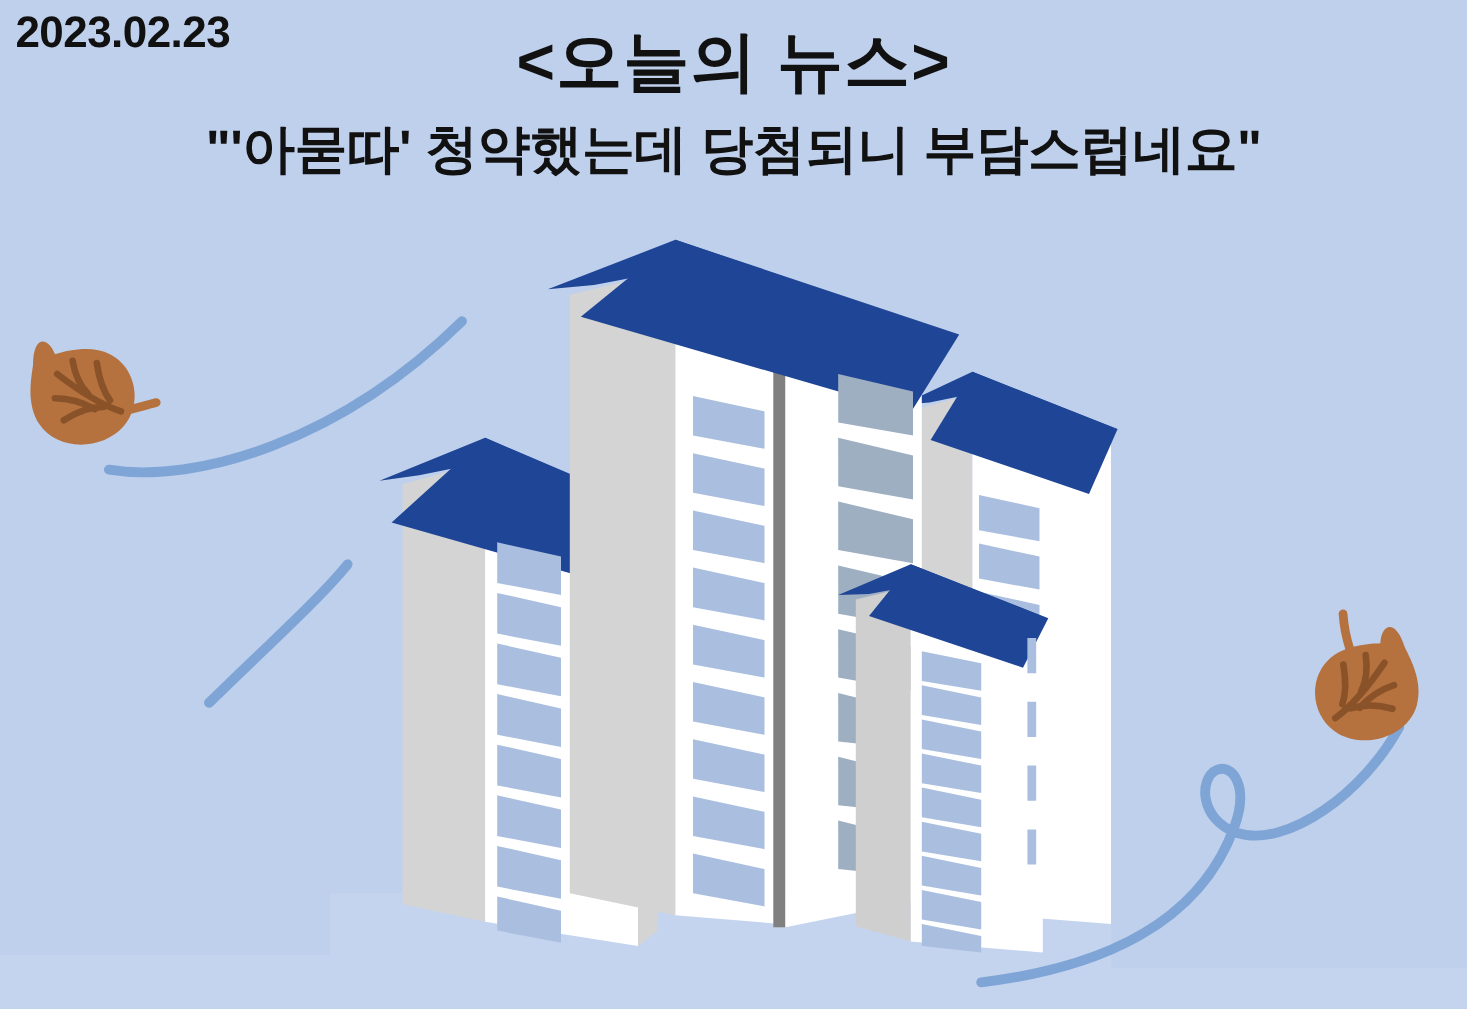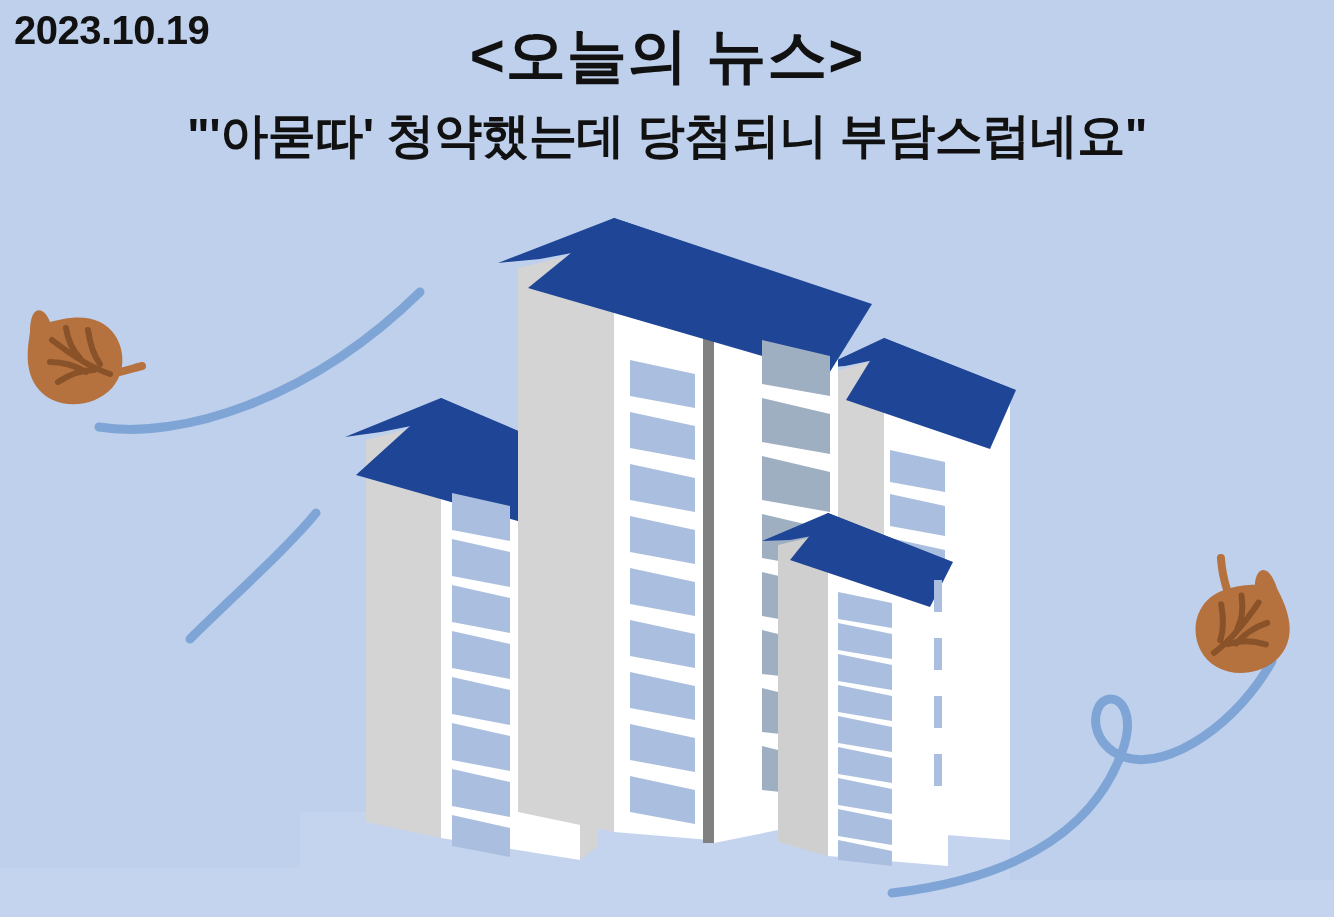--- a/index.html
+++ b/index.html
@@ -229,18 +229,18 @@
         <path d="M40 18 C 42 30, 46 40, 54 48"></path>
         <path d="M62 20 C 64 34, 68 46, 74 54"></path>
         <path d="M24 52 C 36 52, 50 56, 60 62"></path>
         <path d="M32 72 C 44 64, 56 60, 68 60"></path>
       </g>
     </g>
 
   </svg>
 
   <div class="text-layer">
-    <div id="date-label">2023.10.19</div>
+    <div id="date-label">2023.02.23</div>
     <div id="headline">&lt;오늘의 뉴스&gt;</div>
     <div id="subheadline">"'아묻따' 청약했는데 당첨되니 부담스럽네요"</div>
   </div>
 
 </div>
 
 </body></html>

